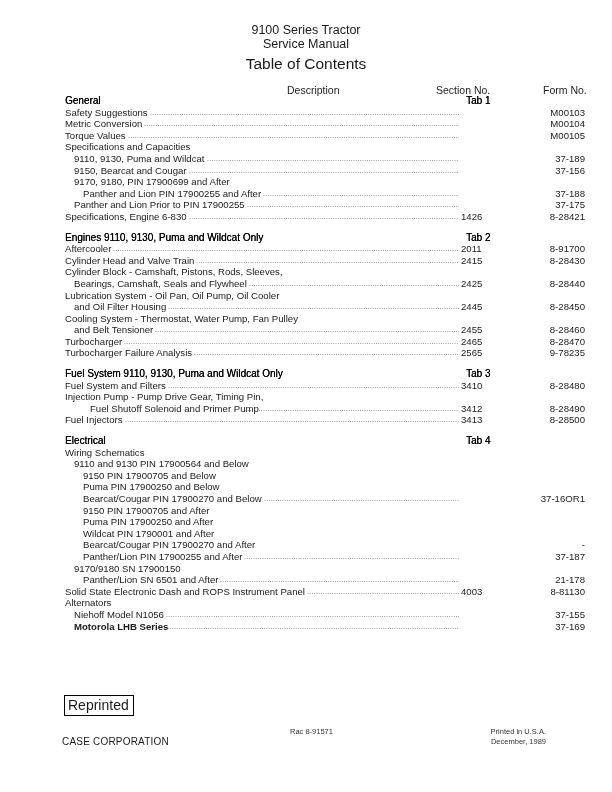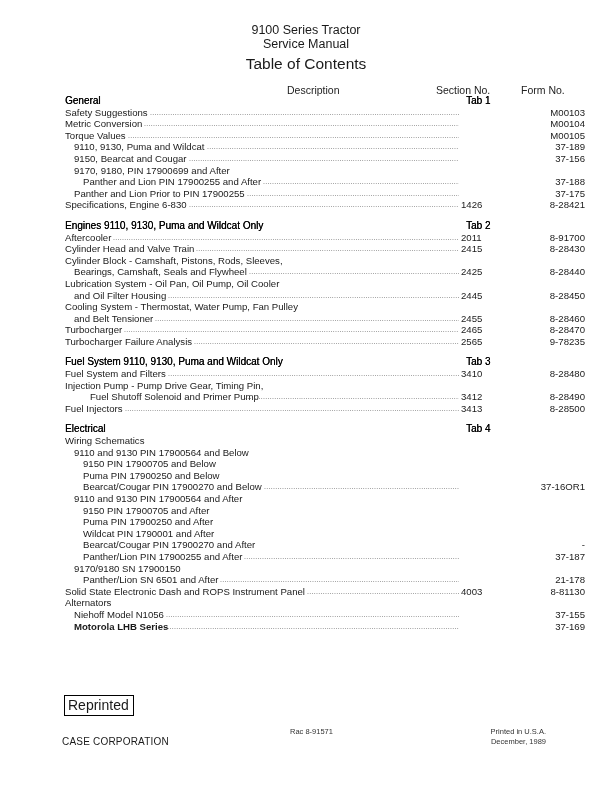--- a/index.html
+++ b/index.html
@@ -36,21 +36,21 @@
 <body>
 
 <div class="header">
   <div class="line1">9100 Series Tractor</div>
   <div class="line2">Service Manual</div>
   <div class="title">Table of Contents</div>
 </div>
 
 <div class="colhead" style="left:287px">Description</div>
 <div class="colhead" style="left:436px">Section No.</div>
-<div class="colhead" style="left:521px">Form No.</div>
+<div class="colhead" style="left:543px">Form No.</div>
 
 <div class="toc" id="toc">
     <div class="row section-head">
       <span class="desc">General</span>
       <span class="tab">Tab 1</span>
     </div>
     <div class="row">
       <span class="desc" style="left: 0px;">Safety Suggestions</span>
       <span class="leader" style="left: 85px; width: 309px;">............................................................................................................................................................................................................................................................................................................</span>
       <span class="sec"></span>
@@ -62,20 +62,25 @@
       <span class="sec"></span>
       <span class="form">M00104</span>
     </div>
     <div class="row">
       <span class="desc" style="left: 0px;">Torque Values</span>
       <span class="leader" style="left: 63px; width: 331px;">............................................................................................................................................................................................................................................................................................................</span>
       <span class="sec"></span>
       <span class="form">M00105</span>
     </div>
     <div class="row">
+      <span class="desc" style="left: 0px;">Specifications and Capacities</span>
+      <span class="sec"></span>
+      <span class="form"></span>
+    </div>
+    <div class="row">
       <span class="desc" style="left: 9px;">9110, 9130, Puma and Wildcat</span>
       <span class="leader" style="left: 142px; width: 252px;">............................................................................................................................................................................................................................................................................................................</span>
       <span class="sec"></span>
       <span class="form">37-189</span>
     </div>
     <div class="row">
       <span class="desc" style="left: 9px;">9150, Bearcat and Cougar</span>
       <span class="leader" style="left: 124px; width: 270px;">............................................................................................................................................................................................................................................................................................................</span>
       <span class="sec"></span>
       <span class="form">37-156</span>
@@ -216,25 +221,20 @@
     <div class="row">
       <span class="desc" style="left: 18px;">Puma PIN 17900250 and Below</span>
       <span class="sec"></span>
       <span class="form"></span>
     </div>
     <div class="row">
       <span class="desc" style="left: 18px;">Bearcat/Cougar PIN 17900270 and Below</span>
       <span class="leader" style="left: 199px; width: 195px;">............................................................................................................................................................................................................................................................................................................</span>
       <span class="sec"></span>
       <span class="form">37-16OR1</span>
-    </div>
-    <div class="row">
-      <span class="desc" style="left: 9px;">9110 and 9130 PIN 17900564 and After</span>
-      <span class="sec"></span>
-      <span class="form"></span>
     </div>
     <div class="row">
       <span class="desc" style="left: 18px;">9150 PIN 17900705 and After</span>
       <span class="sec"></span>
       <span class="form"></span>
     </div>
     <div class="row">
       <span class="desc" style="left: 18px;">Puma PIN 17900250 and After</span>
       <span class="sec"></span>
       <span class="form"></span>

